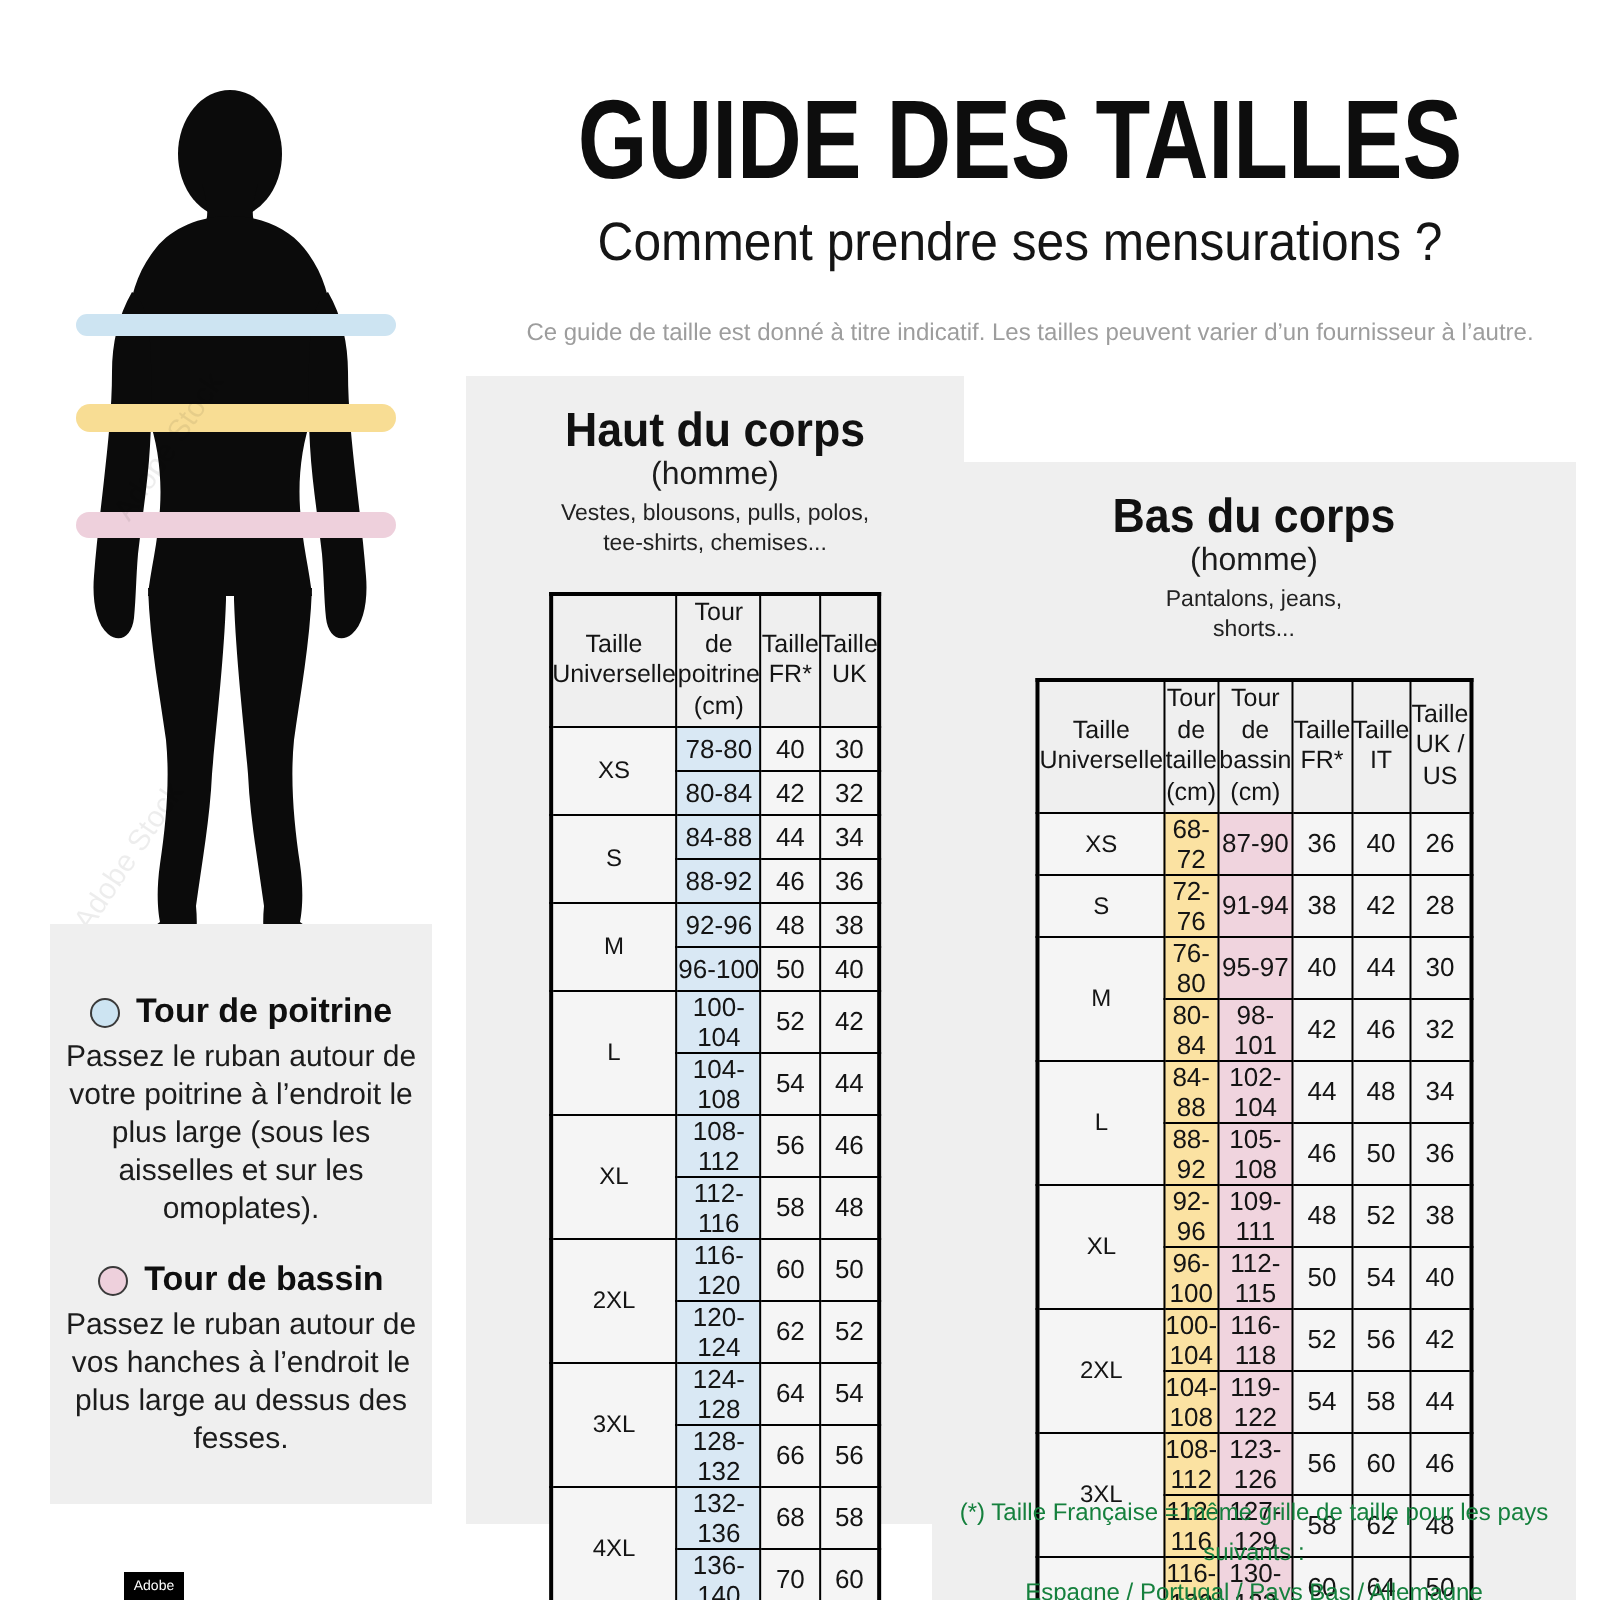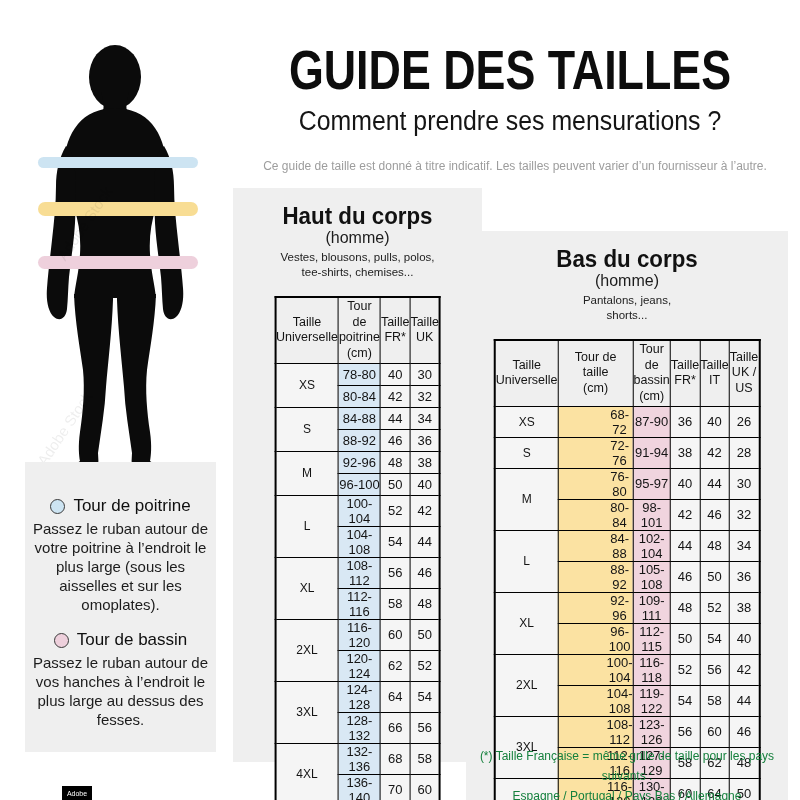--- a/index.html
+++ b/index.html
@@ -37,32 +37,32 @@
 
   
   .size-table{position:absolute;top:108px;left:50%;transform:translateX(-50%);
     border-collapse:collapse;border:2px solid #000;table-layout:fixed;}
   .size-table th{border:1px solid #000;font-weight:400;font-size:12.5px;line-height:1.25;
     text-align:center;vertical-align:middle;white-space:pre-line;height:56px;padding:1px 0;background:#efefef;}
   .size-table td{border:1px solid #000;font-size:13px;text-align:center;vertical-align:middle;
     height:21px;padding:0;background:#f5f5f5;}
   .size-table td.c-size{font-size:12px;}
   .size-table td.c-poitrine{background:var(--cell-poitrine);}
-  .size-table td.c-taille{background:var(--cell-taille);padding-left:48px;}
+  .size-table td.c-taille{background:var(--cell-taille);}
   .size-table td.c-bassin{background:var(--cell-bassin);}
 
   #footnote{position:absolute;top:516px;left:0;width:100%;text-align:center;
     font-size:12px;line-height:1.65;color:#15803d;}
 
   
   #legend-panel{position:absolute;left:25px;top:462px;width:191px;height:290px;
     background:var(--panel);box-sizing:border-box;padding:34px 4px 0 4px;
     display:flex;flex-direction:column;gap:16px;}
   .legend-title{display:flex;align-items:center;justify-content:center;gap:8px;
-    font-size:17px;font-weight:normal;color:#0f0f0f;}
+    font-size:17px;font-weight:bold;color:#0f0f0f;}
   .dot{width:15px;height:15px;border-radius:50%;border:1.5px solid #3a3a3a;box-sizing:border-box;flex:0 0 auto;}
   .dot-poitrine{background:var(--band-poitrine);}
   .dot-taille{background:var(--band-taille);}
   .dot-bassin{background:var(--band-bassin);}
   .legend-desc{margin-top:3px;text-align:center;font-size:15px;line-height:1.27;color:#1c1c1c;}
 
   
   #stock-bar{position:absolute;left:62px;top:786px;width:30px;height:14px;background:#000;
     color:#fff;font-size:7px;display:flex;align-items:center;justify-content:center;overflow:hidden;}
 </style>

